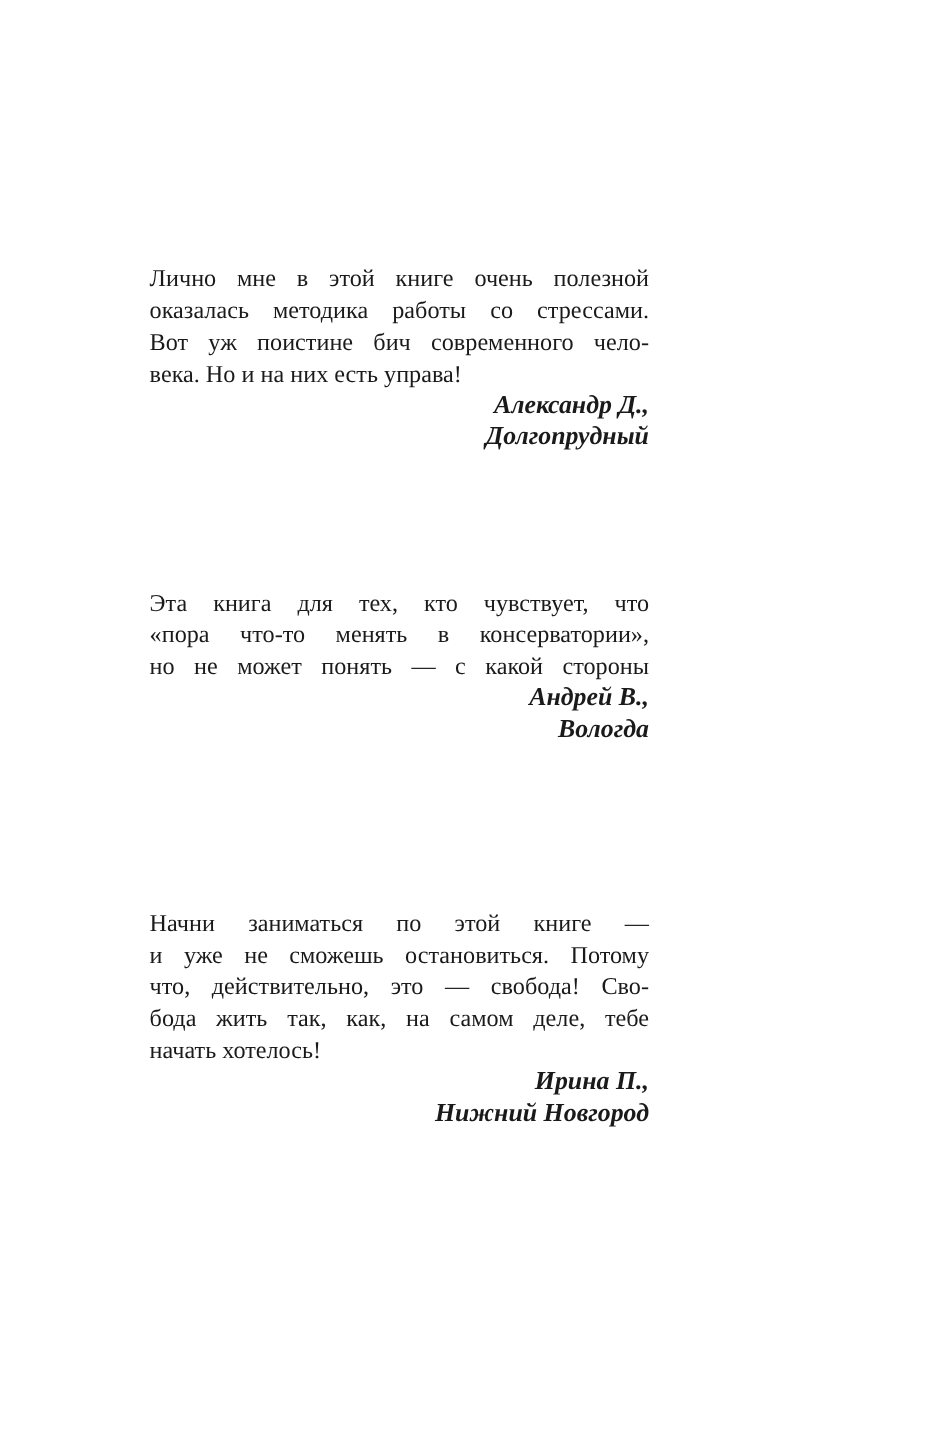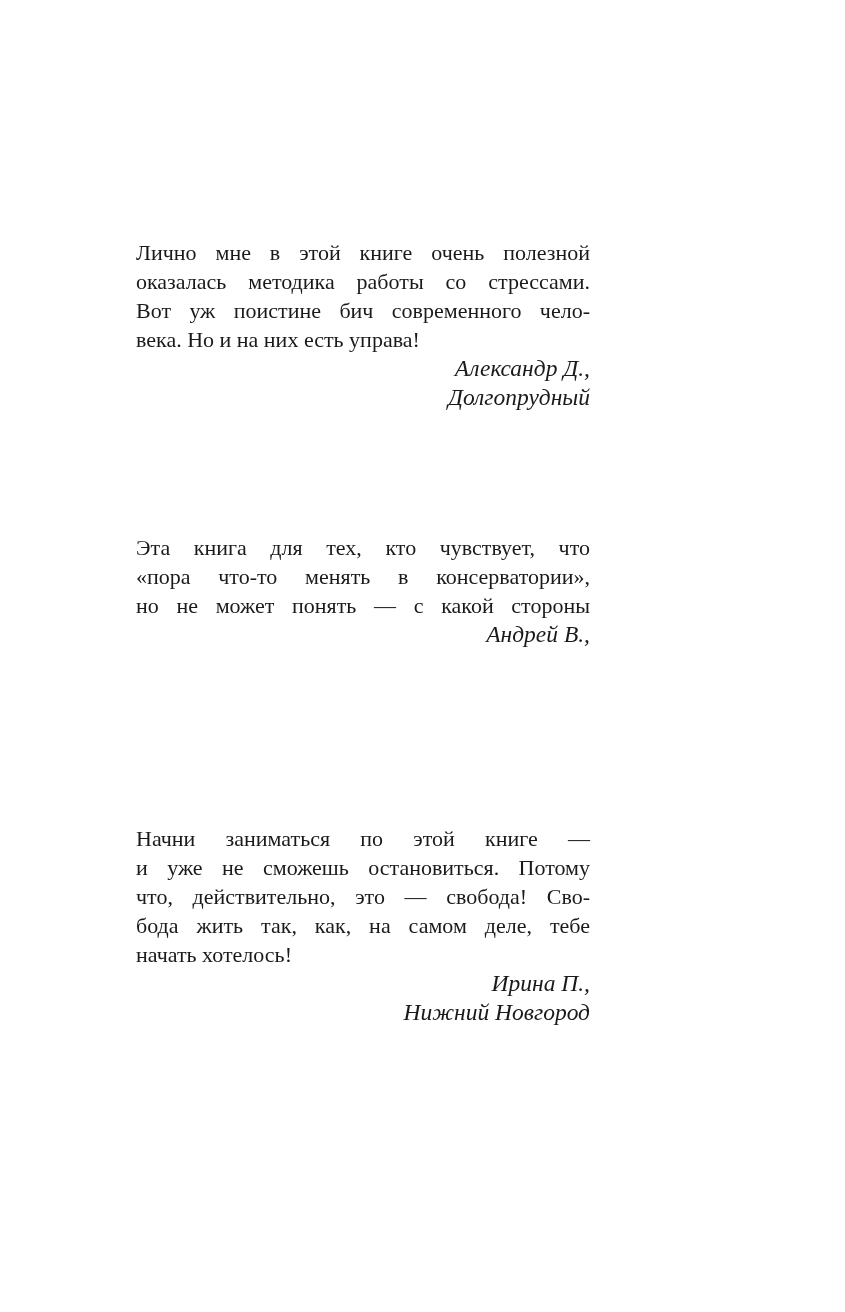--- a/index.html
+++ b/index.html
@@ -35,20 +35,21 @@
       text-align-last: left;
     }
     .sig {
       display: block;
       font-style: italic;
       font-size: 23.5px;
       line-height: 29px;
       height: 29px;
       text-align: right;
       white-space: nowrap;
+      font-weight: bold;
     }
     #t1 { top: 238px; }
     #t2 { top: 533px; }
     #t3 { top: 824px; }
   </style>
 </head>
 <body>
 
 <div class="testimonial" id="t1">
   <div class="quote">
@@ -61,20 +62,21 @@
   <span class="sig">Долгопрудный</span>
 </div>
 
 <div class="testimonial" id="t2">
   <div class="quote">
     <span class="line">Эта книга для тех, кто чувствует, что</span>
     <span class="line">«пора что-то менять в консерватории»,</span>
     <span class="line">но не может понять — с какой стороны</span>
   </div>
   <span class="sig">Андрей В.,</span>
+  <span class="sig">Вологда</span>
 </div>
 
 <div class="testimonial" id="t3">
   <div class="quote">
     <span class="line">Начни заниматься по этой книге —</span>
     <span class="line">и уже не сможешь остановиться. Потому</span>
     <span class="line">что, действительно, это — свобода! Сво-</span>
     <span class="line">бода жить так, как, на самом деле, тебе</span>
     <span class="line last">начать хотелось!</span>
   </div>

